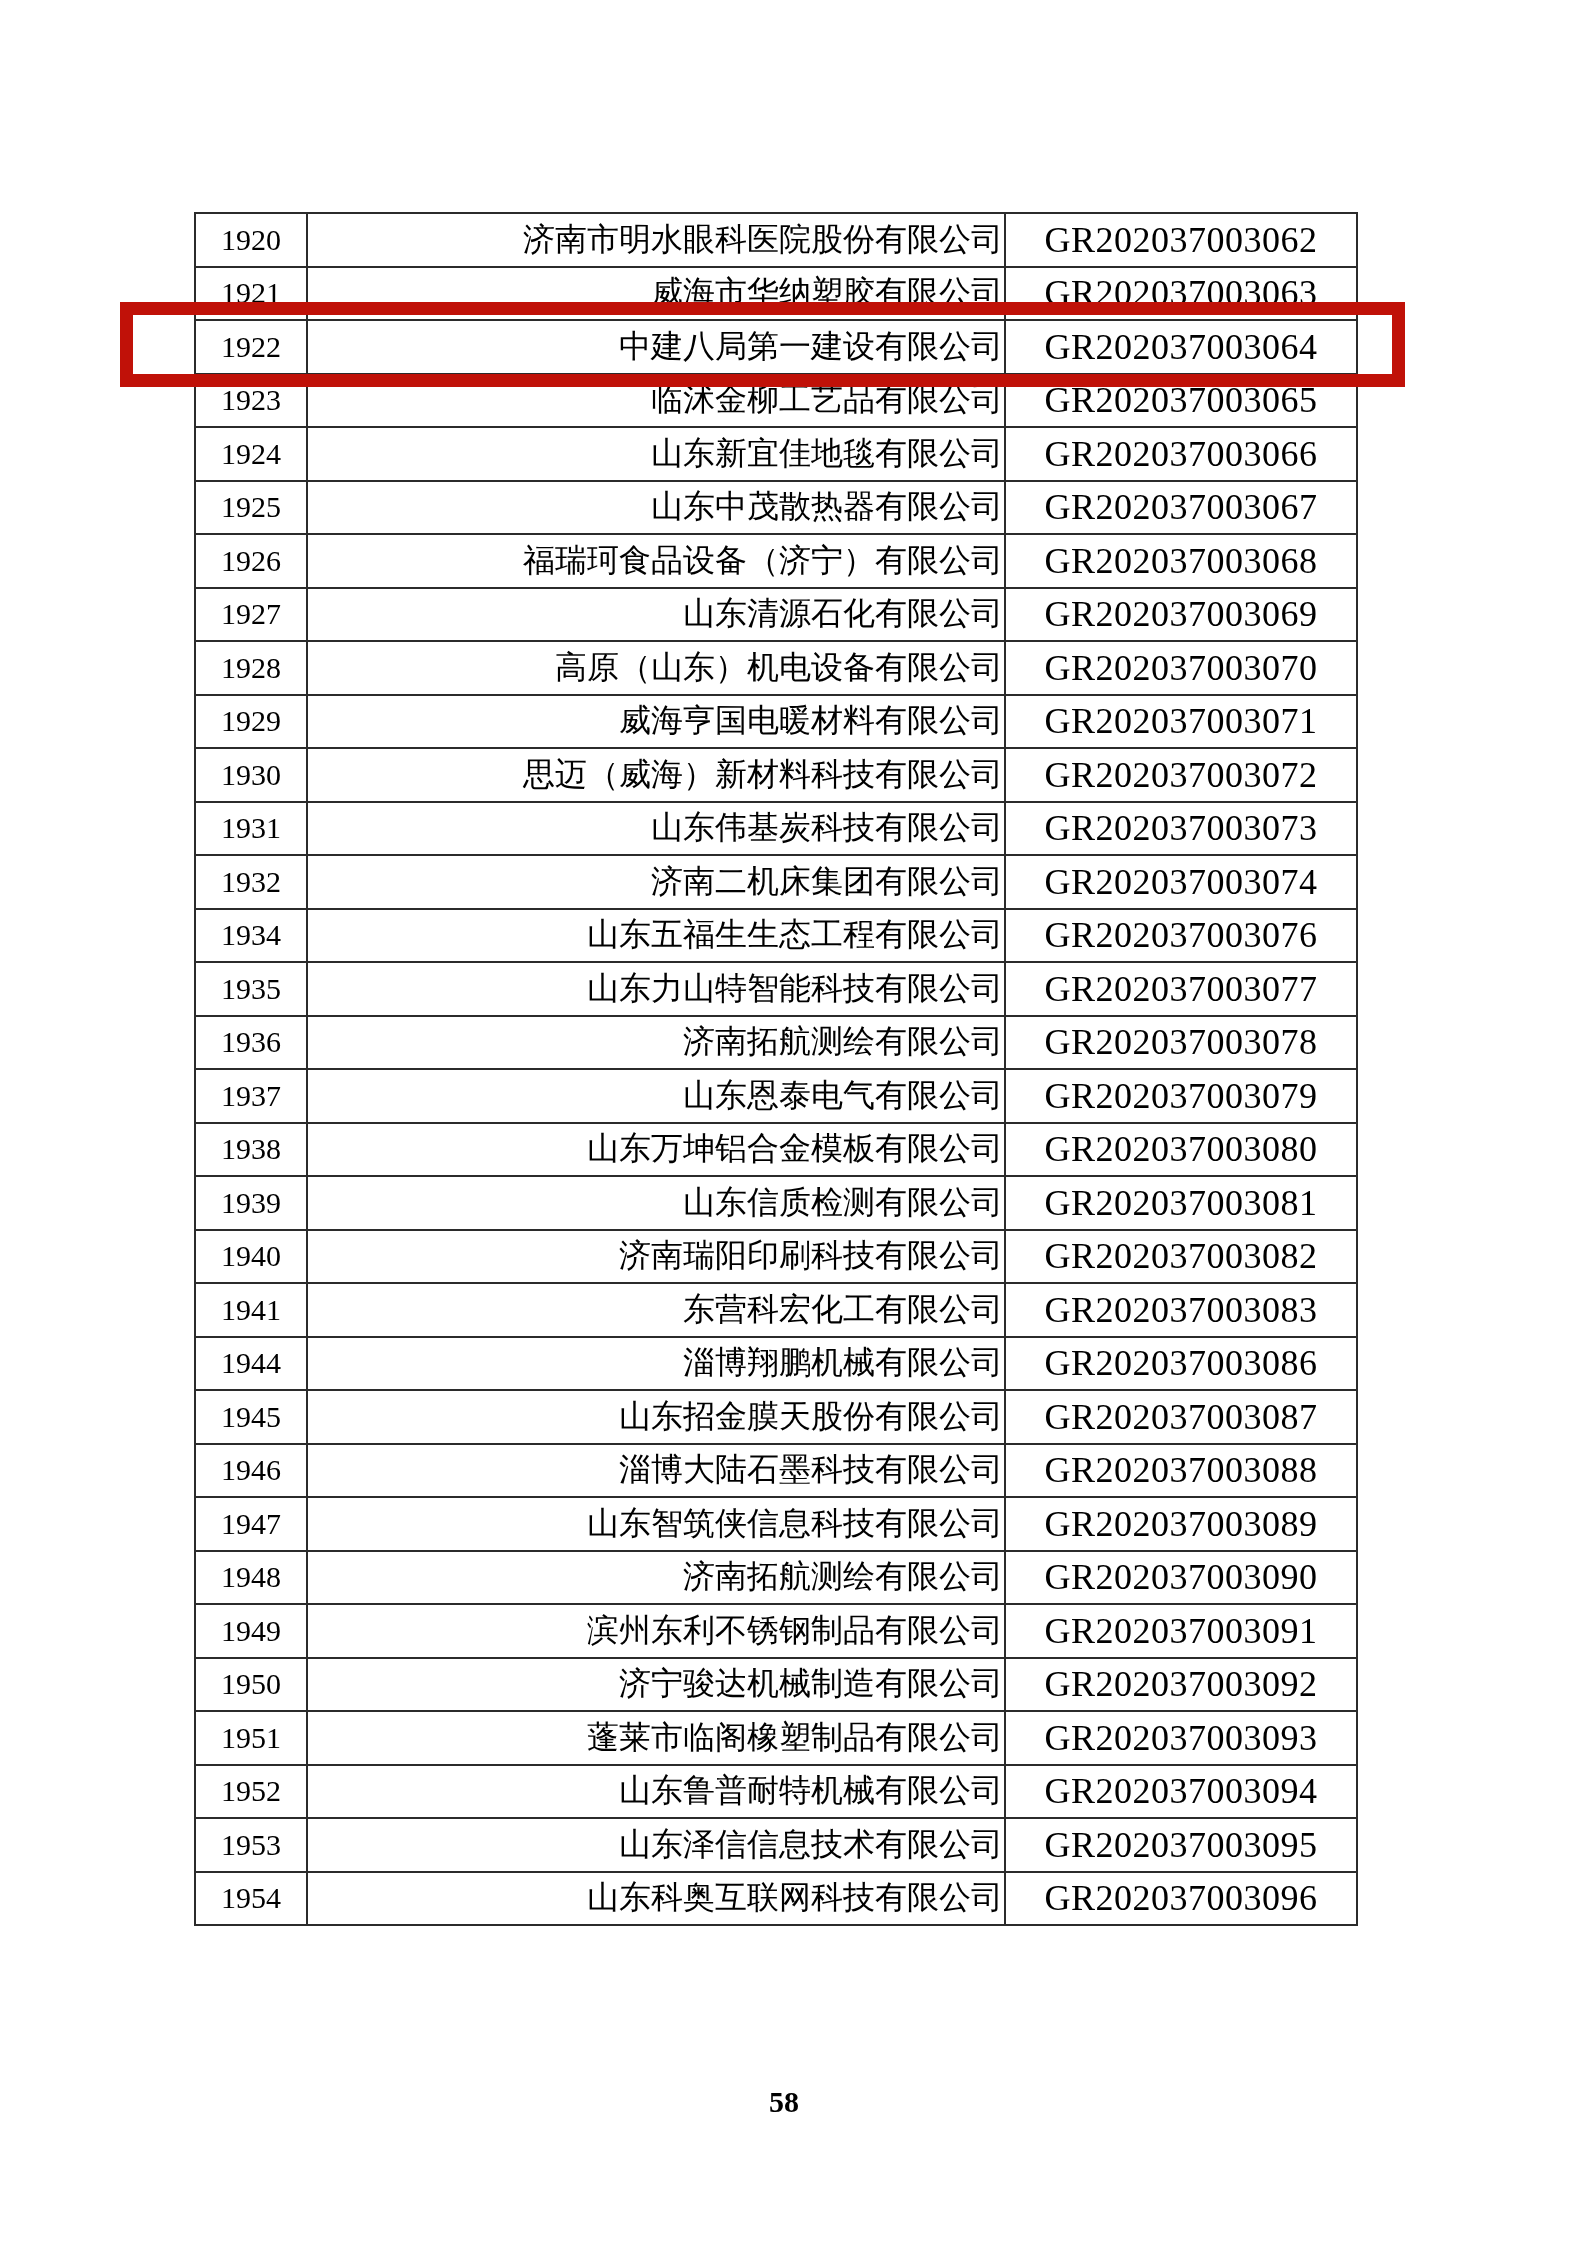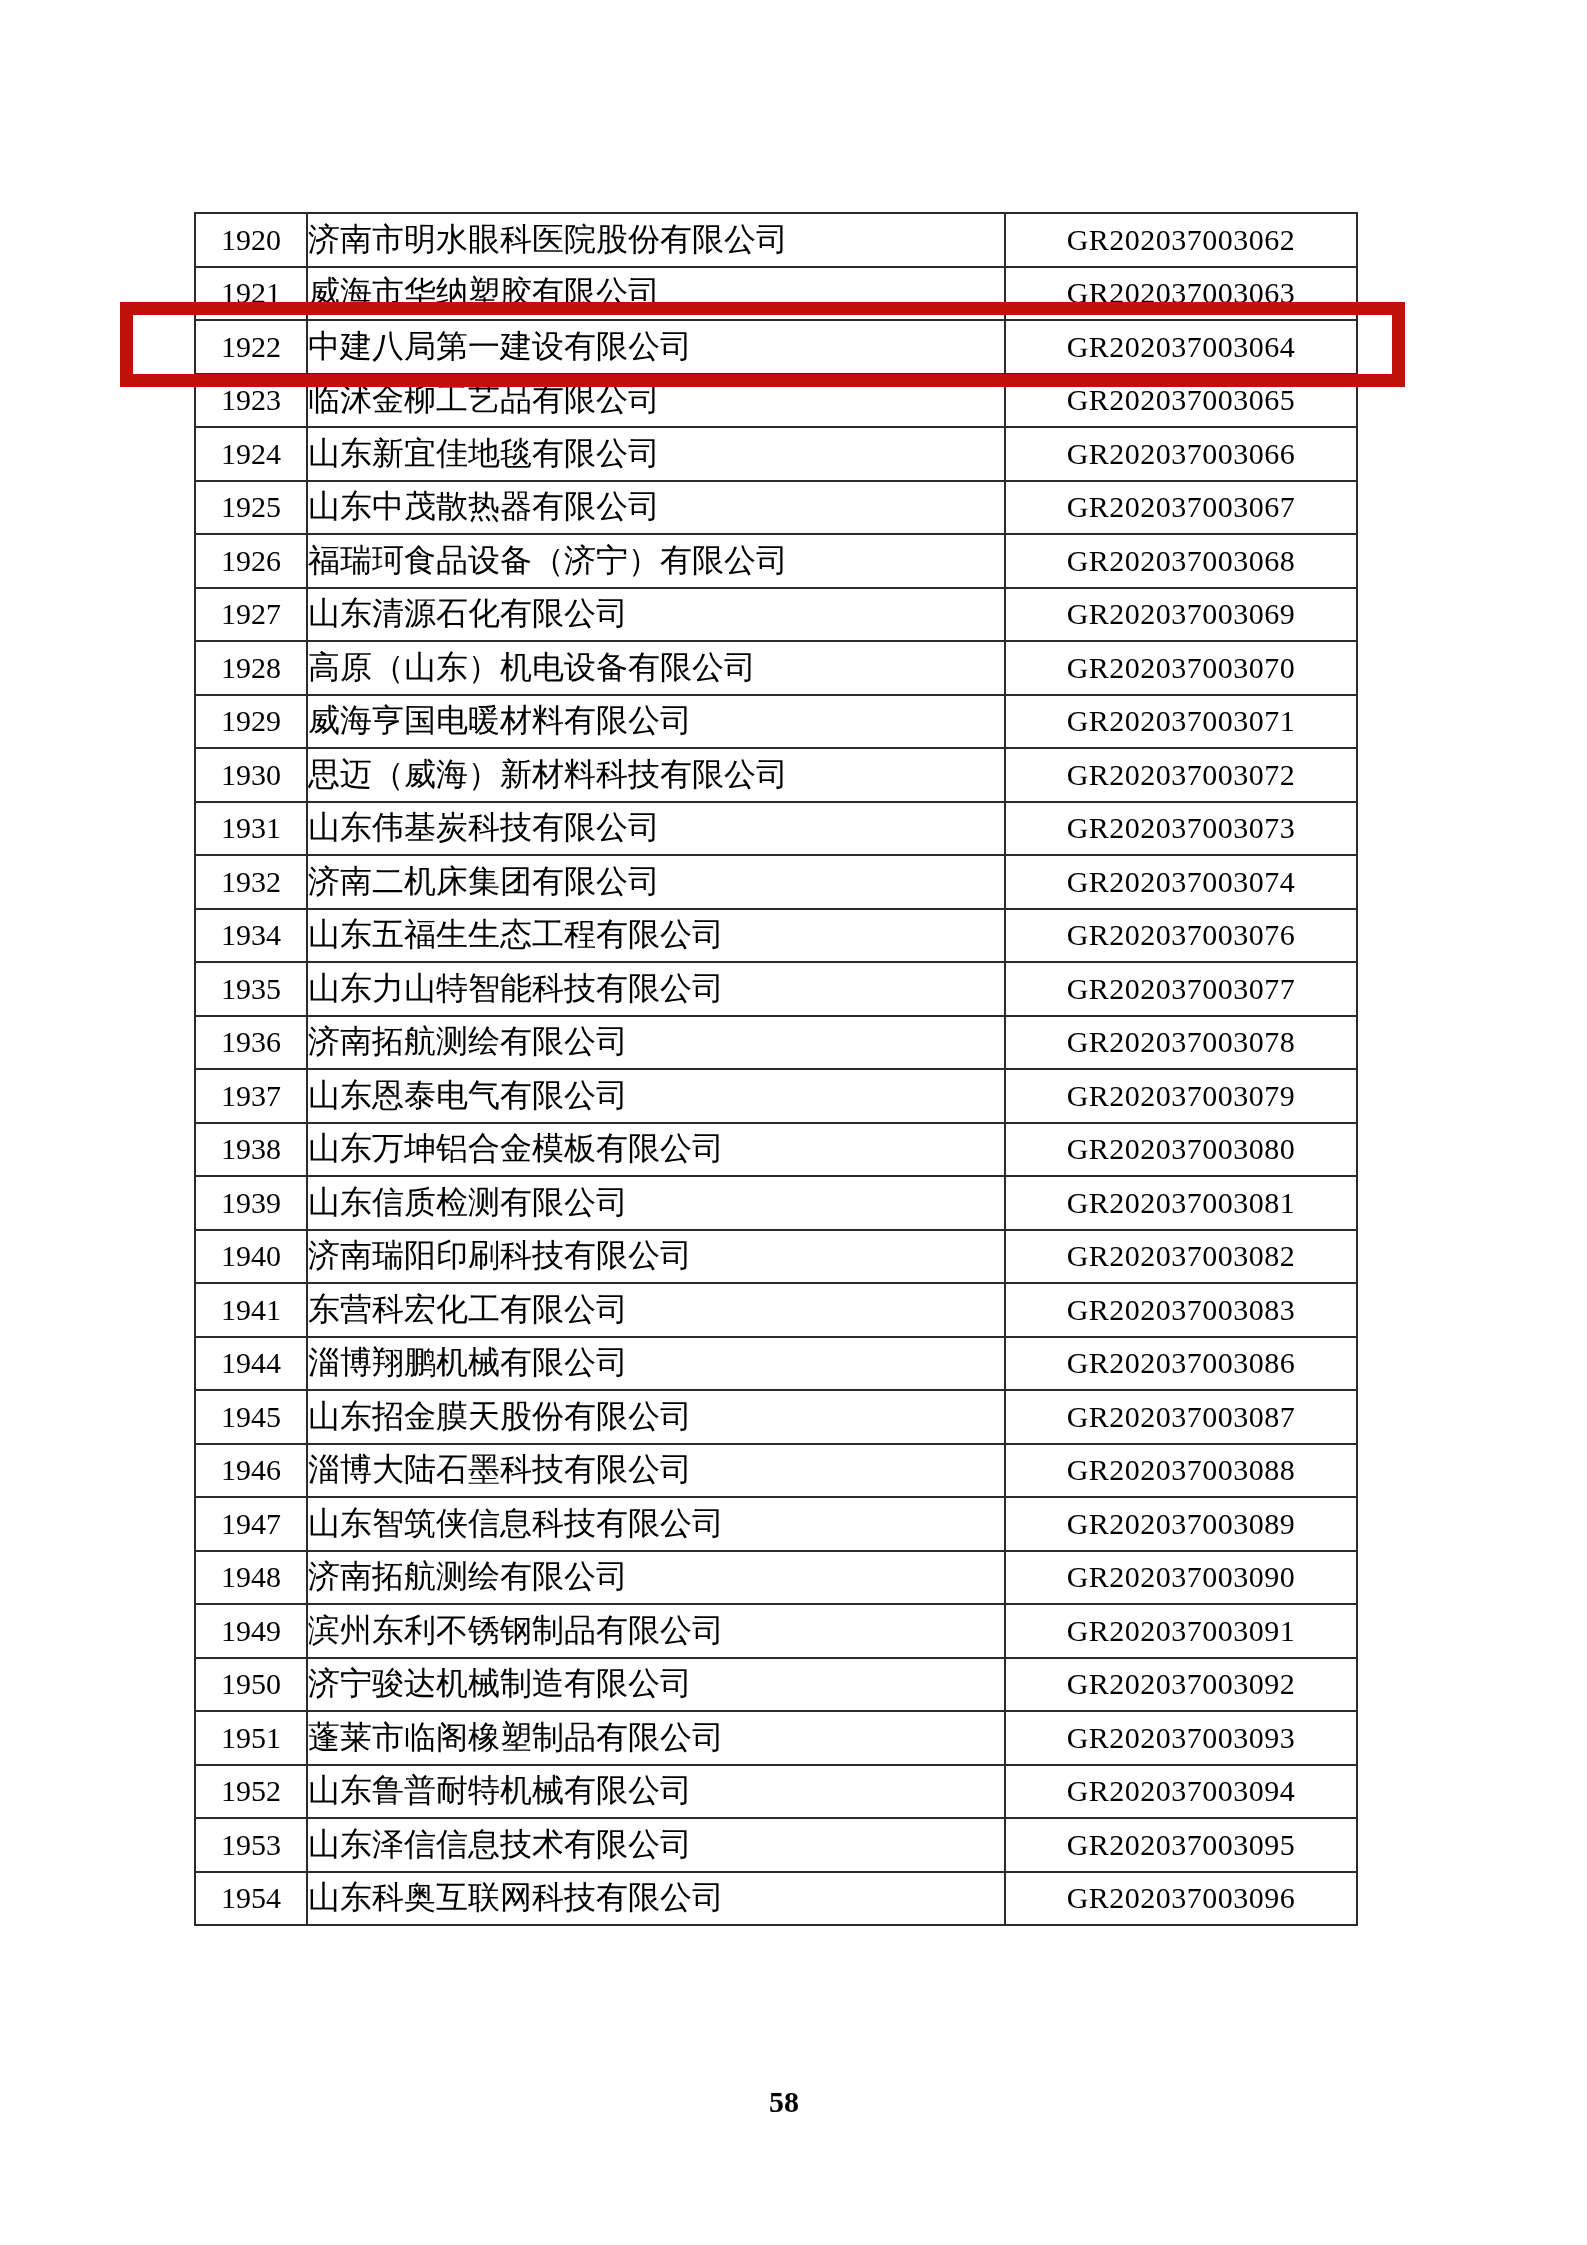--- a/index.html
+++ b/index.html
@@ -29,27 +29,27 @@
     height: 49.5px;
     vertical-align: middle;
     overflow: hidden;
     white-space: nowrap;
   }
   td.col-no {
     text-align: center;
     font-size: 30px;
   }
   td.col-name {
-    text-align: left;
+    text-align: right;
     padding-left: 0;
     font-size: 32px;
   }
   td.col-code {
     text-align: center;
-    font-size: 30px;
+    font-size: 36px;
     letter-spacing: 0.5px;
   }
   .highlight-box {
     position: absolute;
     left: 120px;
     top: 302px;
     width: 1285px;
     height: 85px;
     box-sizing: border-box;
     border: 13px solid #c01108;

